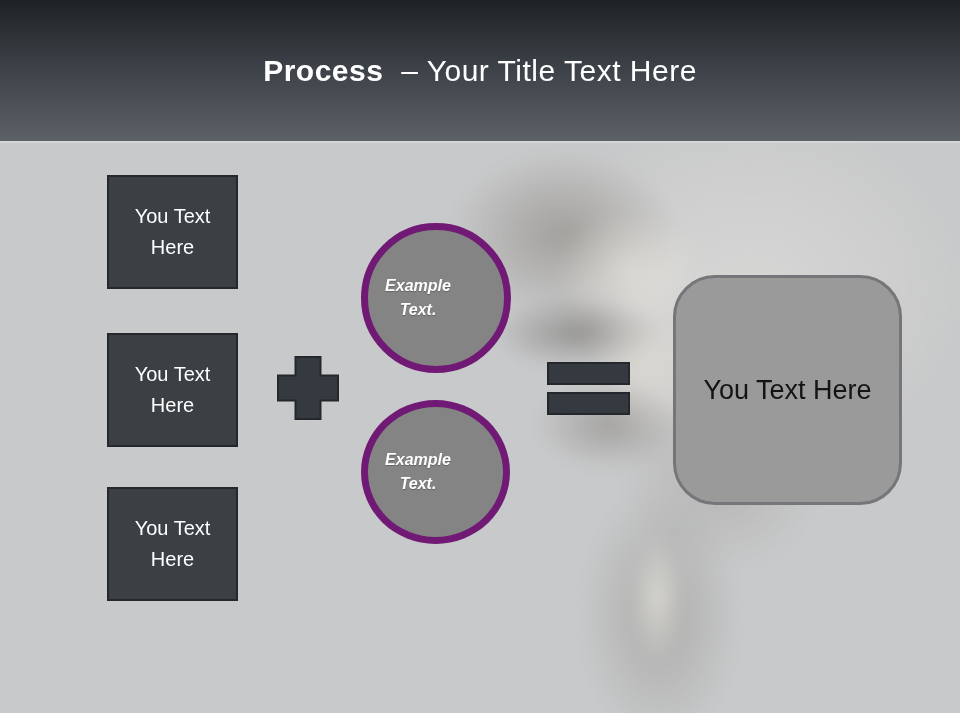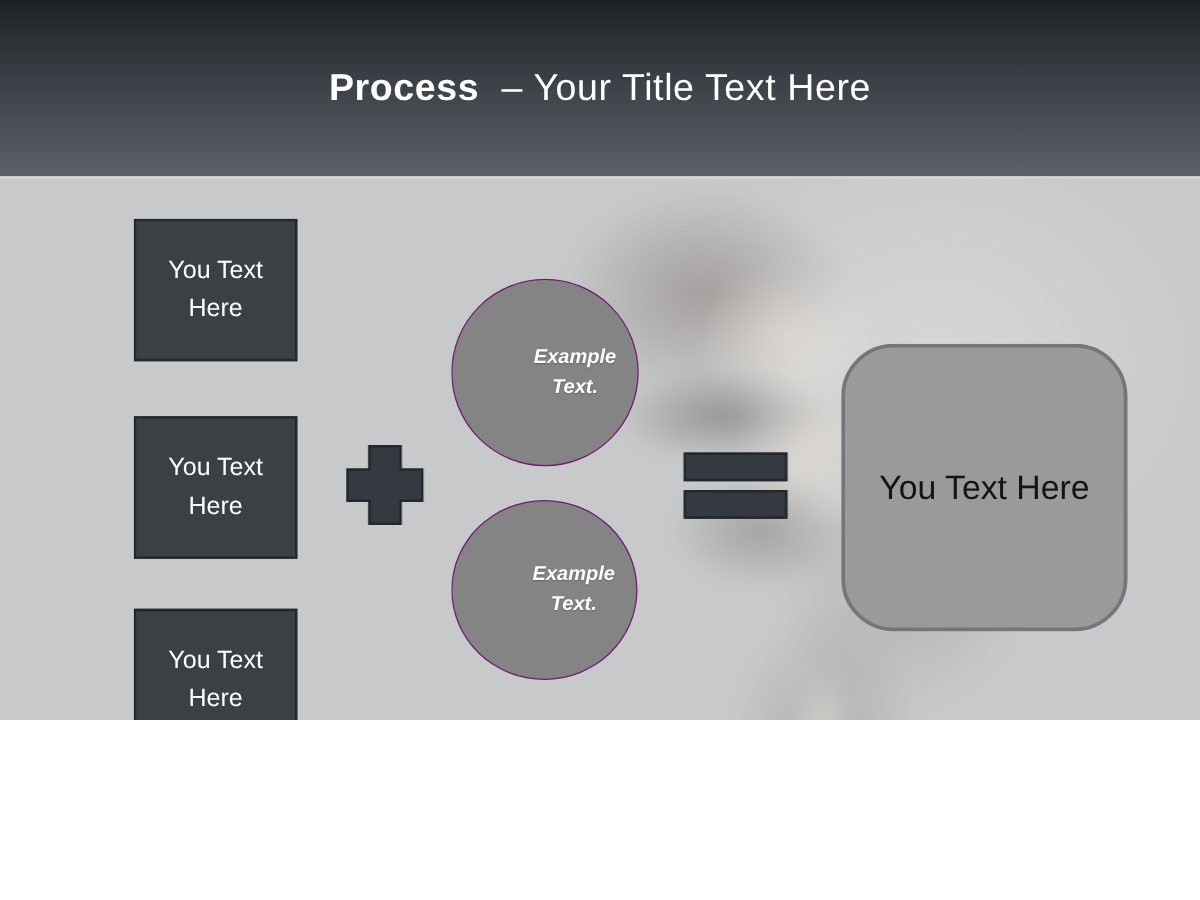--- a/index.html
+++ b/index.html
@@ -1,20 +1,20 @@
 <!DOCTYPE html>
 <html><head>
 <meta charset="utf-8">
 <style>
   * { margin:0; padding:0; box-sizing:border-box; }
   html,body { width:960px; height:720px; overflow:hidden; }
   body { font-family:"Liberation Sans", sans-serif; }
 
   .slide {
-    position:relative; width:960px; height:576px;
+    position:relative; width:960px; height:713px;
     background:#c8c9ca; overflow:hidden;
   }
 
   
   .ghost { position:absolute; inset:0; z-index:0; pointer-events:none; filter:blur(7px); }
   .blob { position:absolute; border-radius:50%; }
   .g-wash    { left:520px; top:100px; width:460px; height:380px;
                background:radial-gradient(closest-side, rgba(238,236,231,0.40), rgba(238,236,231,0)); }
   .g-hair    { left:450px; top:150px; width:230px; height:170px;
                background:radial-gradient(closest-side, rgba(72,60,48,0.30), rgba(72,60,48,0)); }
@@ -52,22 +52,22 @@
   }
   .box span { color:#ffffff; font-size:20px; line-height:31px; width:100px; display:inline-block; }
   .box1 { top:175px; } .box2 { top:333px; } .box3 { top:487px; }
 
   
   .plus { position:absolute; left:277px; top:356px; width:62px; height:64px; z-index:1; }
 
   
   .circle {
     position:absolute; left:361px; z-index:1;
-    background:#848484; border:1px solid #701a75; border-radius:50%;
-    display:flex; align-items:center; justify-content:flex-end; text-align:center;
+    background:#848484; border:7px solid #701a75; border-radius:50%;
+    display:flex; align-items:center; justify-content:flex-start; text-align:center;
   }
   .c1 { top:223px; width:150px; height:150px; }
   .c2 { top:400px; width:149px; height:144px; }
   .circle span {
     color:#ffffff; font-size:16px; font-weight:bold; font-style:italic;
     line-height:24px; width:100px; display:inline-block;
     text-shadow:0 1px 1px rgba(0,0,0,0.25);
   }
 
   

